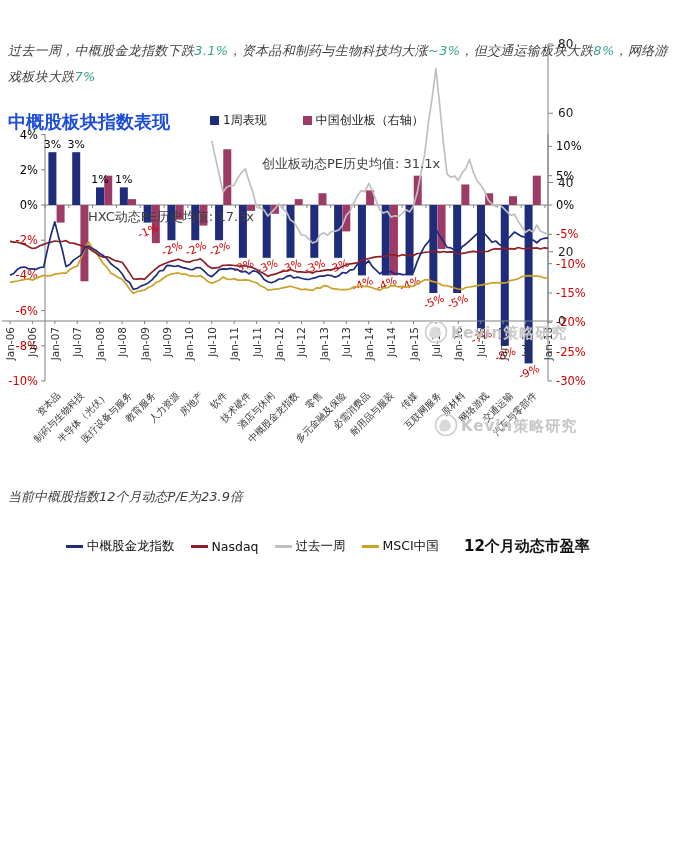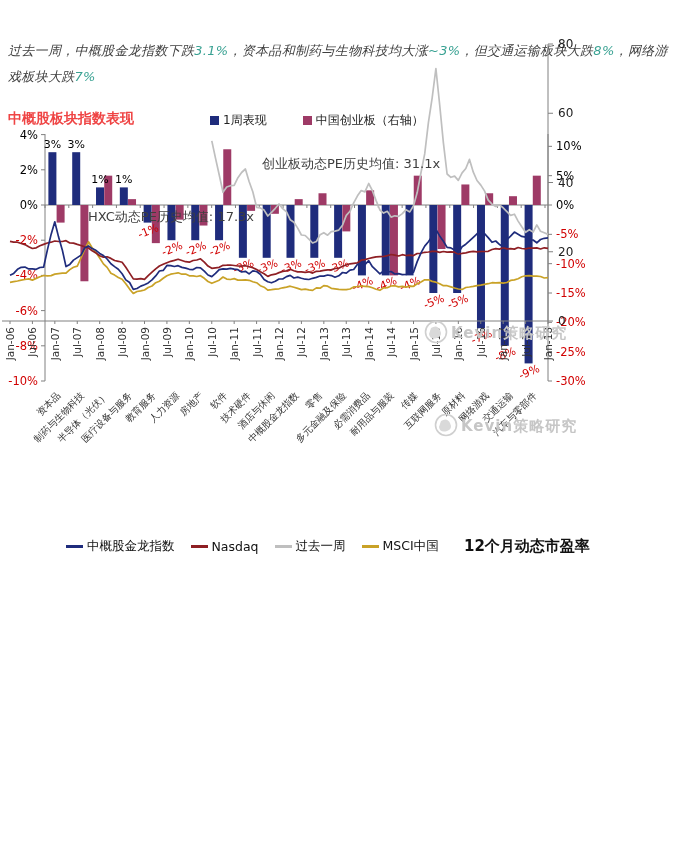--- a/index.html
+++ b/index.html
@@ -1,21 +1,21 @@
 <!DOCTYPE html>
 <html><head>
 <meta charset="utf-8">
 <style>
   html,body{margin:0;padding:0;background:#ffffff;}
   body{width:686px;height:857px;position:relative;overflow:hidden;
        font-family:"DejaVu Sans","Liberation Sans",sans-serif;}
   .page{position:absolute;inset:0;background:#fff;margin-top:36px;}
   .intro{position:absolute;left:8px;top:2px;width:672px;margin:0;
          font-size:13px;font-style:italic;color:#3f3f3f;line-height:26px;letter-spacing:.3px;}
-  .tc-title{position:absolute;left:8px;top:74px;font-size:14px;font-weight:bold;color:#ef4444;}
+  .tc-title{position:absolute;left:8px;top:74px;font-size:18px;font-weight:bold;color:#1d4ed8;}
   .tc-legend{position:absolute;left:210px;top:76px;display:flex;gap:36px;font-size:12px;color:#222;align-items:center;}
   .tc-legend .item{display:flex;align-items:center;}
   .tc-legend .sw{display:inline-block;width:9px;height:9px;margin-right:4px;}
   svg{position:absolute;left:0;}
   #barSvg{top:92px;}
   .mid{position:absolute;left:8px;top:452px;margin:0;font-size:13px;font-style:italic;color:#3f3f3f;}
   .lc-legend{position:absolute;left:66px;top:502px;display:flex;gap:16px;font-size:12.5px;color:#111;align-items:center;white-space:nowrap;}
   .lc-legend .item{display:flex;align-items:center;}
   .lc-legend .ln{display:inline-block;width:17px;height:0;border-top:3px solid;margin-right:4px;}
   .lc-axis-title{position:absolute;left:464px;top:501px;font-size:15px;font-weight:bold;color:#111;}
@@ -196,20 +196,21 @@
         <text x="513.3809523809524" y="268" text-anchor="end" transform="rotate(-45 513.3809523809524 268)">交通运输</text>
         <text x="537.1904761904761" y="268" text-anchor="end" transform="rotate(-45 537.1904761904761 268)">汽车与零部件</text>
       </g>
       <g>
         <circle cx="446" cy="297" r="10.5" fill="none" stroke="#cfcfcf" stroke-width="1.6"></circle>
         <path d="M 441 293 q 6 -4 9 2 q 3 6 -3 8 q -7 2 -8 -4 z" fill="#d9d9d9"></path>
         <text x="461" y="303" font-size="15" fill="#c6c6c6" font-weight="bold" letter-spacing="1">Kevin策略研究</text>
       </g>
     </svg>
 
+  <p class="mid">当前中概股指数12个月动态P/E为23.9倍</p>
 
   <div class="lc-legend" id="lcLegend">
       <span class="item">
         <span class="ln" style="border-top-color: rgb(31, 44, 124);"></span>
         <span>中概股金龙指数</span>
       </span>
       <span class="item">
         <span class="ln" style="border-top-color: rgb(142, 31, 36);"></span>
         <span>Nasdaq</span>
       </span>

